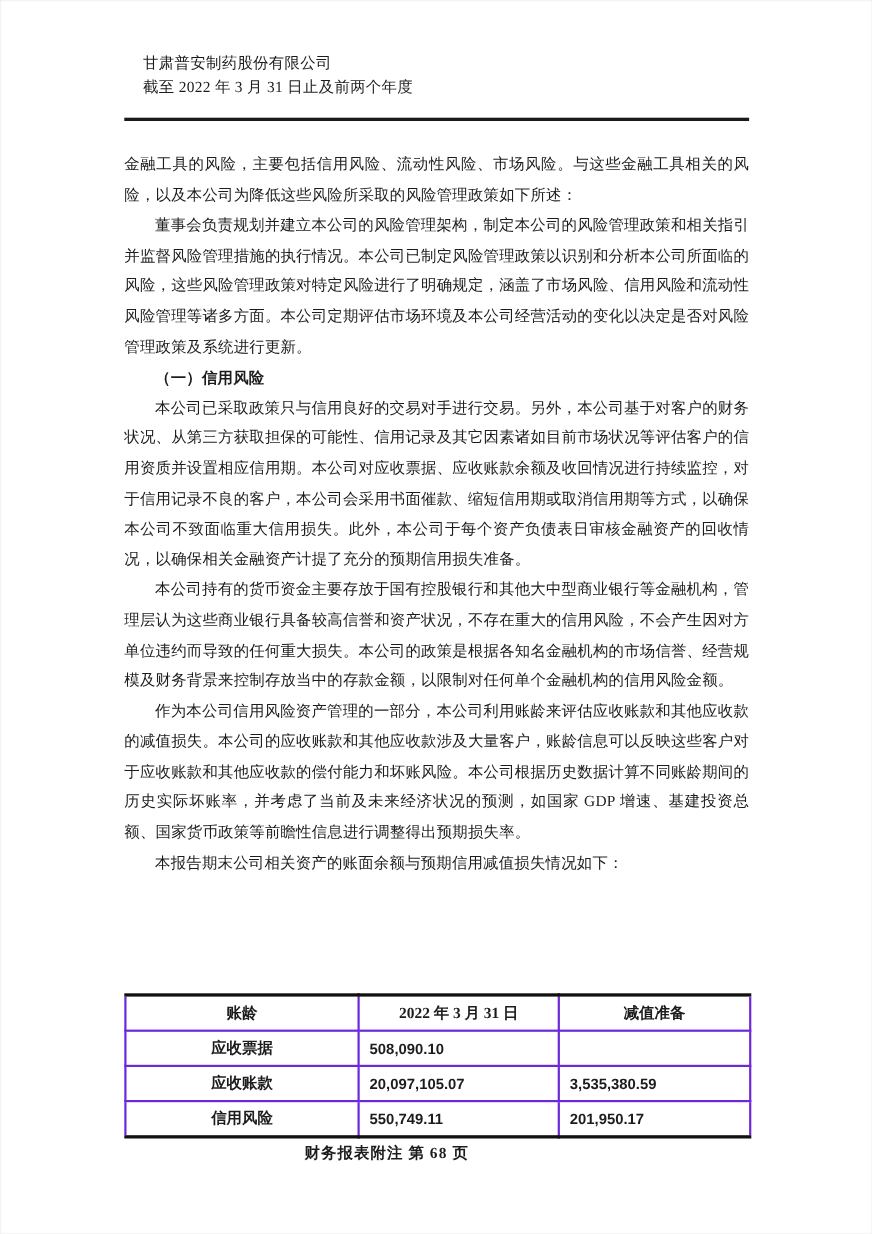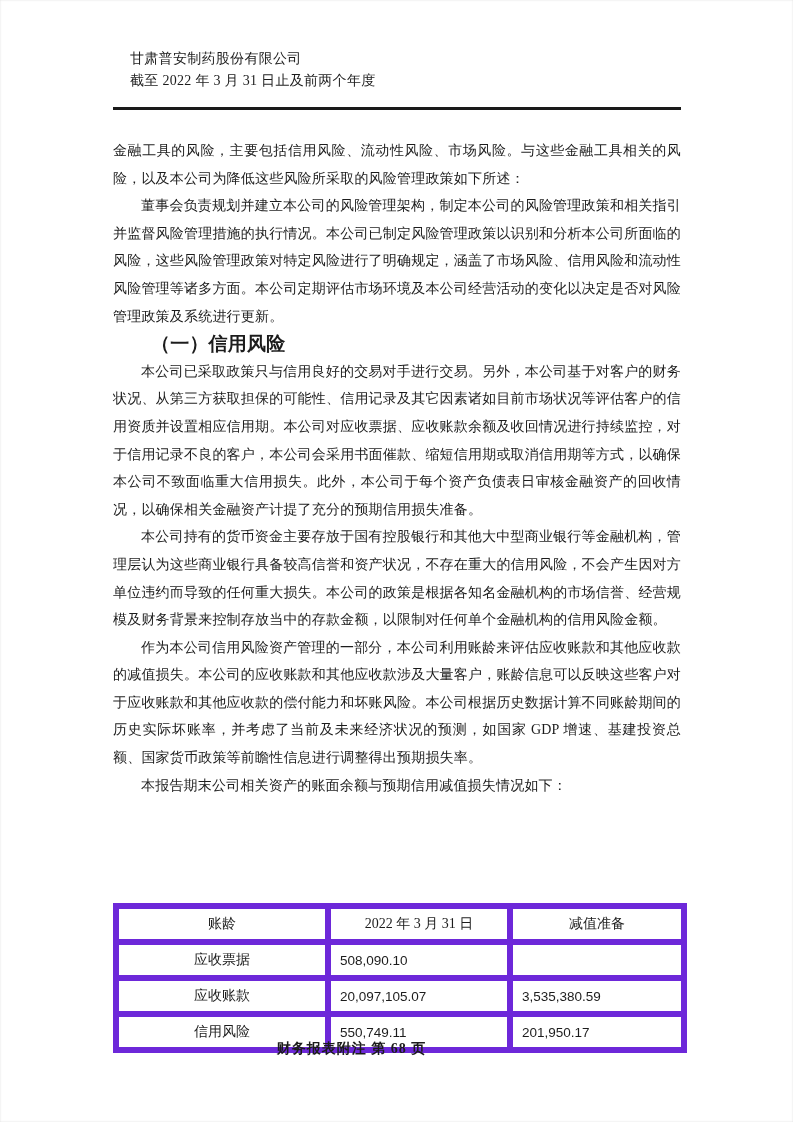--- a/index.html
+++ b/index.html
@@ -21,33 +21,33 @@
   .body-text{
     position:absolute;left:113px;top:137px;width:568px;
     font-size:14px;line-height:27.6px;text-align:justify;text-justify:inter-character;
     letter-spacing:.2px;
   }
   .para{margin:0;text-indent:2em;}
   .para.no-indent{text-indent:0;}
   .para.heading{
     font-weight:bold;
     font-family:"Liberation Sans","DejaVu Sans",sans-serif;
-    font-size:19px;
+    font-size:14px;
   }
   .data-table{
     position:absolute;left:113px;top:903px;width:568px;
     border-collapse:collapse;table-layout:fixed;
     font-size:14px;
     border-top:3px solid #111;border-bottom:3px solid #111;
     border-left:1px solid #111;border-right:1px solid #111;
   }
   .data-table th,.data-table td{
-    border:6px solid #6d28d9;
+    border:2px solid #6d28d9;
     height:30px;padding:0 9px;
-    font-weight:normal;vertical-align:middle;
+    font-weight:bold;vertical-align:middle;
   }
   .data-table th{text-align:center;}
   .data-table td.cell-item{text-align:center;}
   .data-table td.cell-num{
     text-align:left;
     font-family:"Liberation Sans","DejaVu Sans",sans-serif;
     font-size:13.5px;
   }
   .doc-footer{
     position:absolute;left:0;top:1040px;width:703px;

